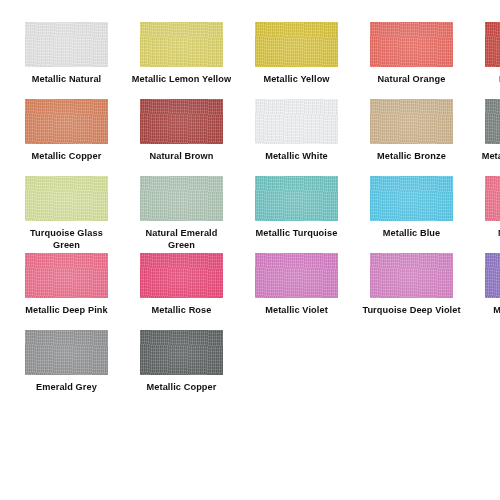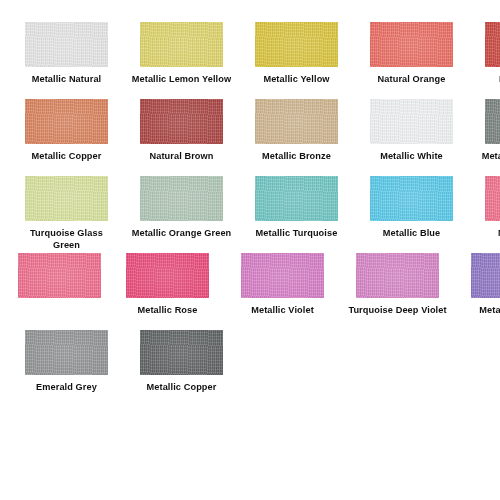--- a/index.html
+++ b/index.html
@@ -146,49 +146,49 @@
           <div class="label">Metallic Copper</div>
         </div>
         <div class="cell">
           <div class="swatch-wrap">
             <div class="swatch" style="background-color: rgb(168, 65, 63);"></div>
           </div>
           <div class="label">Natural Brown</div>
         </div>
         <div class="cell">
           <div class="swatch-wrap">
+            <div class="swatch" style="background-color: rgb(238, 241, 242);"></div>
+          </div>
+          <div class="label">Metallic White</div>
+        </div>
+        <div class="cell">
+          <div class="swatch-wrap">
             <div class="swatch" style="background-color: rgb(205, 179, 141);"></div>
           </div>
           <div class="label">Metallic Bronze</div>
         </div>
         <div class="cell">
           <div class="swatch-wrap">
-            <div class="swatch" style="background-color: rgb(238, 241, 242);"></div>
-          </div>
-          <div class="label">Metallic White</div>
-        </div>
-        <div class="cell">
-          <div class="swatch-wrap">
             <div class="swatch" style="background-color: rgb(119, 128, 124);"></div>
           </div>
           <div class="label">Metallic Deep Green</div>
         </div>
       </div>
       <div class="row">
         <div class="cell">
           <div class="swatch-wrap">
             <div class="swatch" style="background-color: rgb(214, 224, 154);"></div>
           </div>
           <div class="label">Turquoise Glass Green</div>
         </div>
         <div class="cell">
           <div class="swatch-wrap">
             <div class="swatch" style="background-color: rgb(174, 197, 180);"></div>
           </div>
-          <div class="label">Metallic Orange Green</div>
+          <div class="label">Natural Emerald Green</div>
         </div>
         <div class="cell">
           <div class="swatch-wrap">
             <div class="swatch" style="background-color: rgb(108, 196, 194);"></div>
           </div>
           <div class="label">Metallic Turquoise</div>
         </div>
         <div class="cell">
           <div class="swatch-wrap">
             <div class="swatch" style="background-color: rgb(85, 200, 232);"></div>
@@ -200,20 +200,21 @@
             <div class="swatch" style="background-color: rgb(239, 110, 138);"></div>
           </div>
           <div class="label">Metallic Pink</div>
         </div>
       </div>
       <div class="row">
         <div class="cell">
           <div class="swatch-wrap">
             <div class="swatch" style="background-color: rgb(238, 106, 138);"></div>
           </div>
+          <div class="label">Metallic Deep Pink</div>
         </div>
         <div class="cell">
           <div class="swatch-wrap">
             <div class="swatch" style="background-color: rgb(233, 70, 119);"></div>
           </div>
           <div class="label">Metallic Rose</div>
         </div>
         <div class="cell">
           <div class="swatch-wrap">
             <div class="swatch" style="background-color: rgb(212, 122, 196);"></div>

